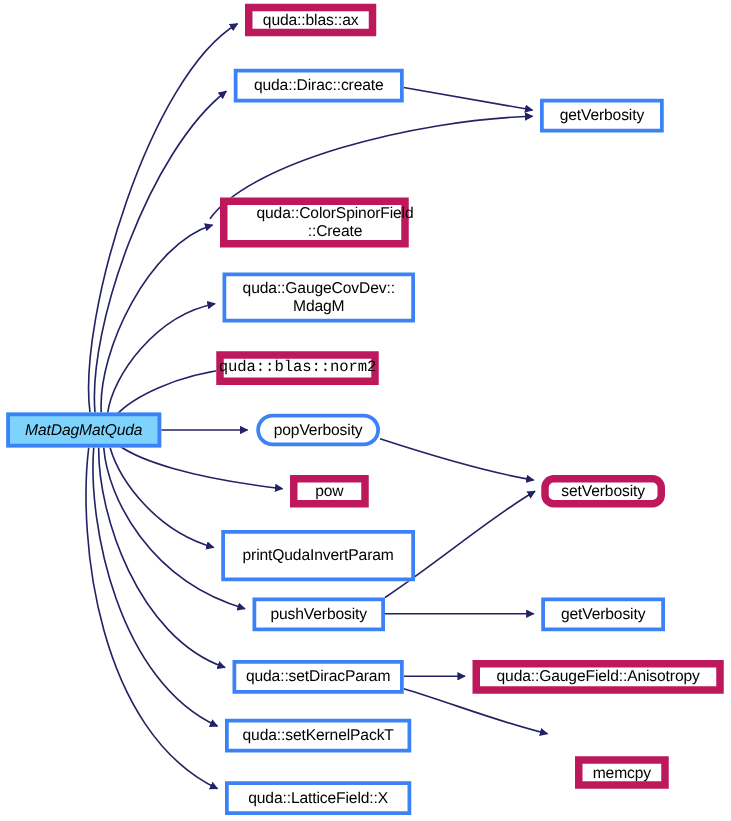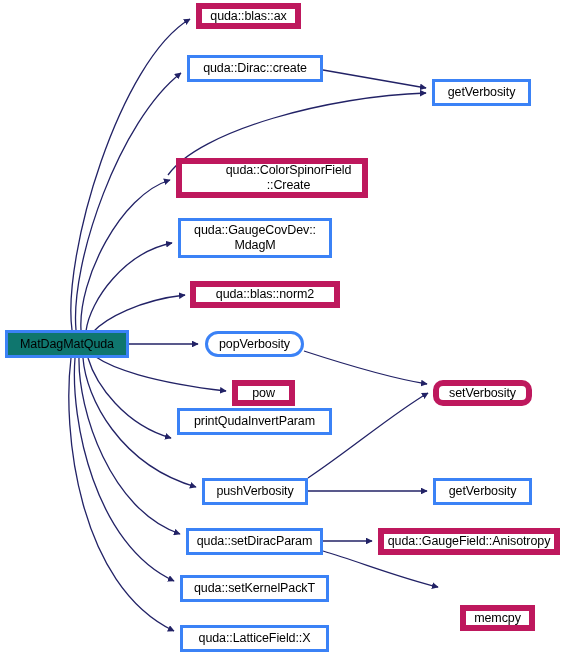--- a/index.html
+++ b/index.html
@@ -34,22 +34,23 @@
     justify-content: center;
     text-align: center;
     font-size: 12.5px;
     color: #000000;
     line-height: 1.18;
     white-space: pre-line;
     letter-spacing: -0.1px;
     z-index: 5;
   }
   .node.root {
-    background: #0f766e;
+    background: #7dd3fc;
     border: 1px solid #404040;
+    font-style: italic;
   }
   .node.framed {
     border: 3px solid #3b82f6;
   }
   .node-label {
     display: block;
     padding: 0 3px;
   }
 </style>
 </head>
@@ -82,30 +83,30 @@
         <path d="M308,491 L427,491" marker-end="url(#arrow)" stroke="#222266"></path>
         <path d="M323,541 L372,541" marker-end="url(#arrow)" stroke="#222266"></path>
         <path d="M323,551 C360,562 400,578 438,587" marker-end="url(#arrow)" stroke="#222266"></path>
       </g>
   </svg>
   <div id="node-layer">
       <div class="node root framed" style="left: 5px; top: 330px; width: 124px; height: 28px;"><span class="node-label">MatDagMatQuda</span></div>
       <div class="node" style="left: 196px; top: 3px; width: 105px; height: 26px;"><span class="node-label">quda::blas::ax</span></div>
       <div class="node framed" style="left: 187px; top: 55px; width: 136px; height: 27px;"><span class="node-label">quda::Dirac::create</span></div>
       <div class="node framed" style="left: 432px; top: 79px; width: 99px; height: 27px;"><span class="node-label">getVerbosity</span></div>
-      <div class="node" style="left: 176px; top: 158px; width: 192px; height: 40px; padding-left: 33px;"><span class="node-label">quda::ColorSpinorField
+      <div class="node" style="left: 176px; top: 158px; width: 151px; height: 40px; padding-left: 33px;"><span class="node-label">quda::ColorSpinorField
 ::Create</span></div>
       <div class="node framed" style="left: 178px; top: 218px; width: 154px; height: 40px; justify-content: center;"><span class="node-label">quda::GaugeCovDev::
 MdagM</span></div>
-      <div class="node" style="left: 190px; top: 281px; width: 150px; height: 27px;"><span class="node-label">quda::blas::norm2</span></div>
+      <div class="node" style="left: 173px; top: 281px; width: 130px; height: 27px; font-family: Liberation Mono, monospace;"><span class="node-label">quda::blas::norm2</span></div>
       <div class="node framed" style="left: 205px; top: 331px; width: 99px; height: 26px; border-radius: 13px;"><span class="node-label">popVerbosity</span></div>
       <div class="node" style="left: 232px; top: 380px; width: 63px; height: 26px;"><span class="node-label">pow</span></div>
       <div class="node" style="left: 433px; top: 380px; width: 99px; height: 26px; border-radius: 10px;"><span class="node-label">setVerbosity</span></div>
-      <div class="node framed" style="left: 177px; top: 408px; width: 155px; height: 27px;"><span class="node-label">printQudaInvertParam</span></div>
+      <div class="node framed" style="left: 177px; top: 424px; width: 155px; height: 41px;"><span class="node-label">printQudaInvertParam</span></div>
       <div class="node framed" style="left: 202px; top: 478px; width: 106px; height: 27px; justify-content: center;"><span class="node-label">pushVerbosity</span></div>
       <div class="node framed" style="left: 433px; top: 478px; width: 99px; height: 27px;"><span class="node-label">getVerbosity</span></div>
       <div class="node framed" style="left: 186px; top: 528px; width: 137px; height: 27px;"><span class="node-label">quda::setDiracParam</span></div>
-      <div class="node" style="left: 378px; top: 528px; width: 182px; height: 27px;"><span class="node-label">quda::GaugeField::Anisotropy</span></div>
+      <div class="node" style="left: 378px; top: 528px; width: 201px; height: 27px;"><span class="node-label">quda::GaugeField::Anisotropy</span></div>
       <div class="node framed" style="left: 180px; top: 575px; width: 149px; height: 27px;"><span class="node-label">quda::setKernelPackT</span></div>
       <div class="node" style="left: 460px; top: 578px; width: 75px; height: 26px; margin-top: 27px;"><span class="node-label">memcpy</span></div>
       <div class="node framed" style="left: 180px; top: 625px; width: 149px; height: 27px;"><span class="node-label">quda::LatticeField::X</span></div>
     </div>
 </div>
 
 </body></html>

